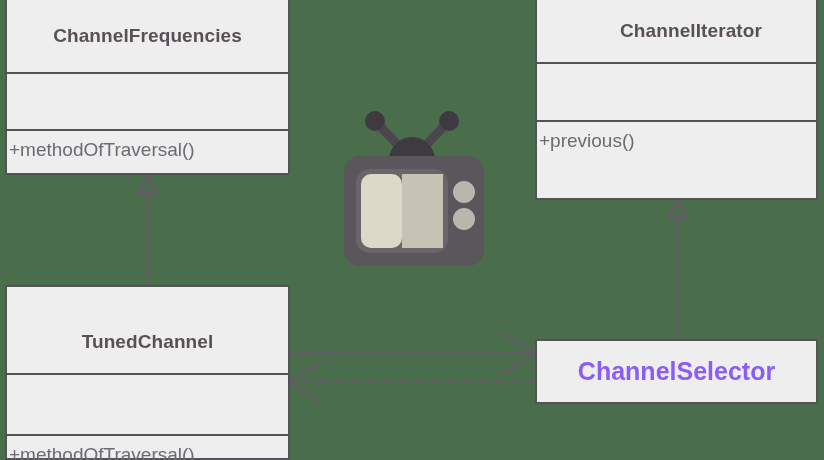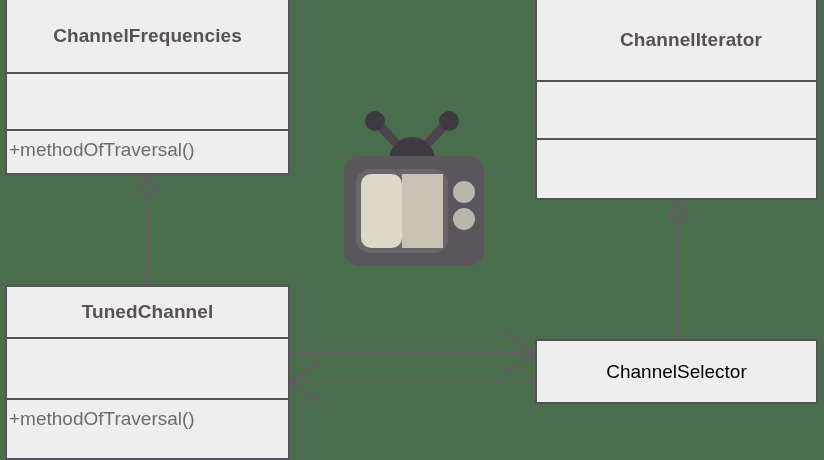--- a/index.html
+++ b/index.html
@@ -59,41 +59,41 @@
   .ops-row {
     padding: 6px 10px 0 2px;
   }
   .op-line {
     font-size: 19px;
     color: #6e6a72;
     line-height: 26px;
     white-space: nowrap;
   }
   .plain-name {
-    font-size: 19px;
-    font-weight: normal;
-    color: #000000;
+    font-size: 25px;
+    font-weight: bold;
+    color: #8b5cf6;
     white-space: nowrap;
   }
 
   
   #box-channelfrequencies { left: 5px;   top: -2px;  width: 285px; height: 177px; }
   #box-channeliterator    { left: 535px; top: -2px;  width: 283px; height: 202px; }
   #box-tunedchannel       { left: 5px;   top: 285px; width: 285px; height: 175px; }
   #box-channelselector    { left: 535px; top: 339px; width: 283px; height: 65px;  }
 
   #box-channelfrequencies .c1 { height: 72px; text-align: right; }
   #box-channelfrequencies .c2 { height: 57px; }
   #box-channelfrequencies .c3 { height: 54px; }
 
-  #box-channeliterator .c1 { height: 80px; margin-left: 29px; }
+  #box-channeliterator .c1 { height: 62px; margin-left: 29px; }
   #box-channeliterator .c2 { height: 58px; }
   #box-channeliterator .c3 { height: 78px; }
 
-  #box-tunedchannel .c1 { height: 50px; }
+  #box-tunedchannel .c1 { height: 62px; margin-top: 24px; }
   #box-tunedchannel .c2 { height: 61px; }
   #box-tunedchannel .c3 { height: 60px; }
 
   #box-channelselector .c1 { height: 61px; }
 </style>
 </head>
 <body>
 
 <div id="canvas">
 
@@ -146,20 +146,21 @@
       <div class="op-line">+methodOfTraversal()</div>
     </div>
   </div>
 
   <div class="uml-class" id="box-channeliterator">
     <div class="compartment c1 title-row">
       <span class="cls-title">ChannelIterator</span>
     </div>
     <div class="compartment c2 attr-row"></div>
     <div class="compartment c3 ops-row">
+      <div class="op-line">+previous()</div>
     </div>
   </div>
 
   <div class="uml-class" id="box-tunedchannel">
     <div class="compartment c1 title-row">
       <span class="cls-title">TunedChannel</span>
     </div>
     <div class="compartment c2 attr-row"></div>
     <div class="compartment c3 ops-row">
       <div class="op-line">+methodOfTraversal()</div>

